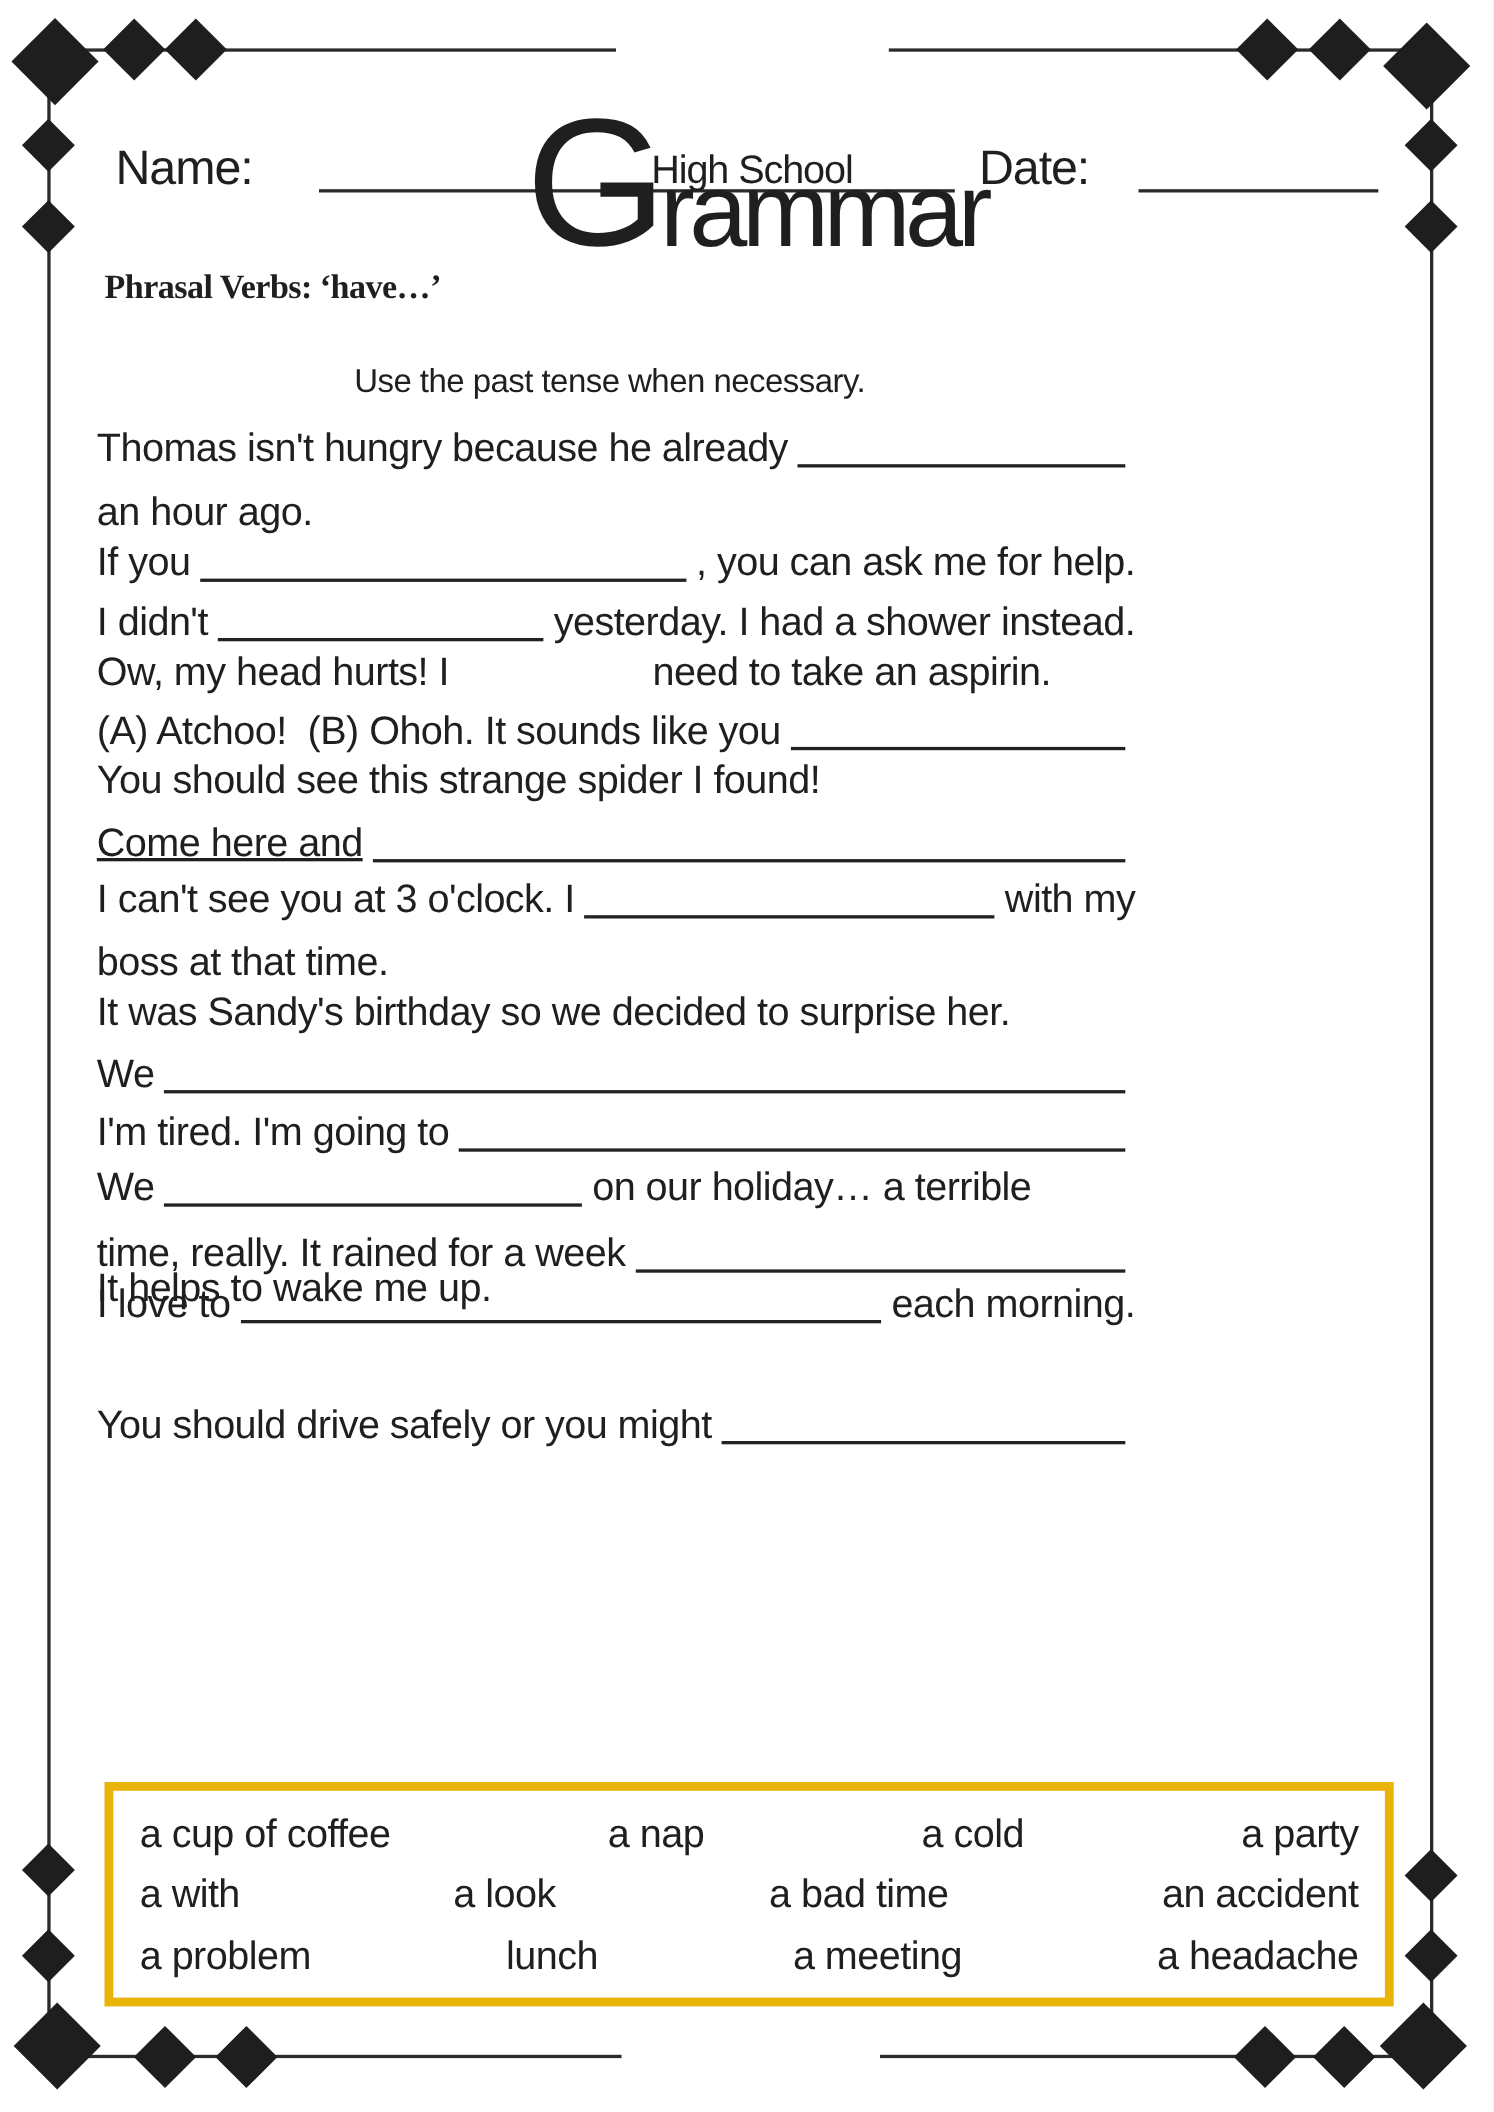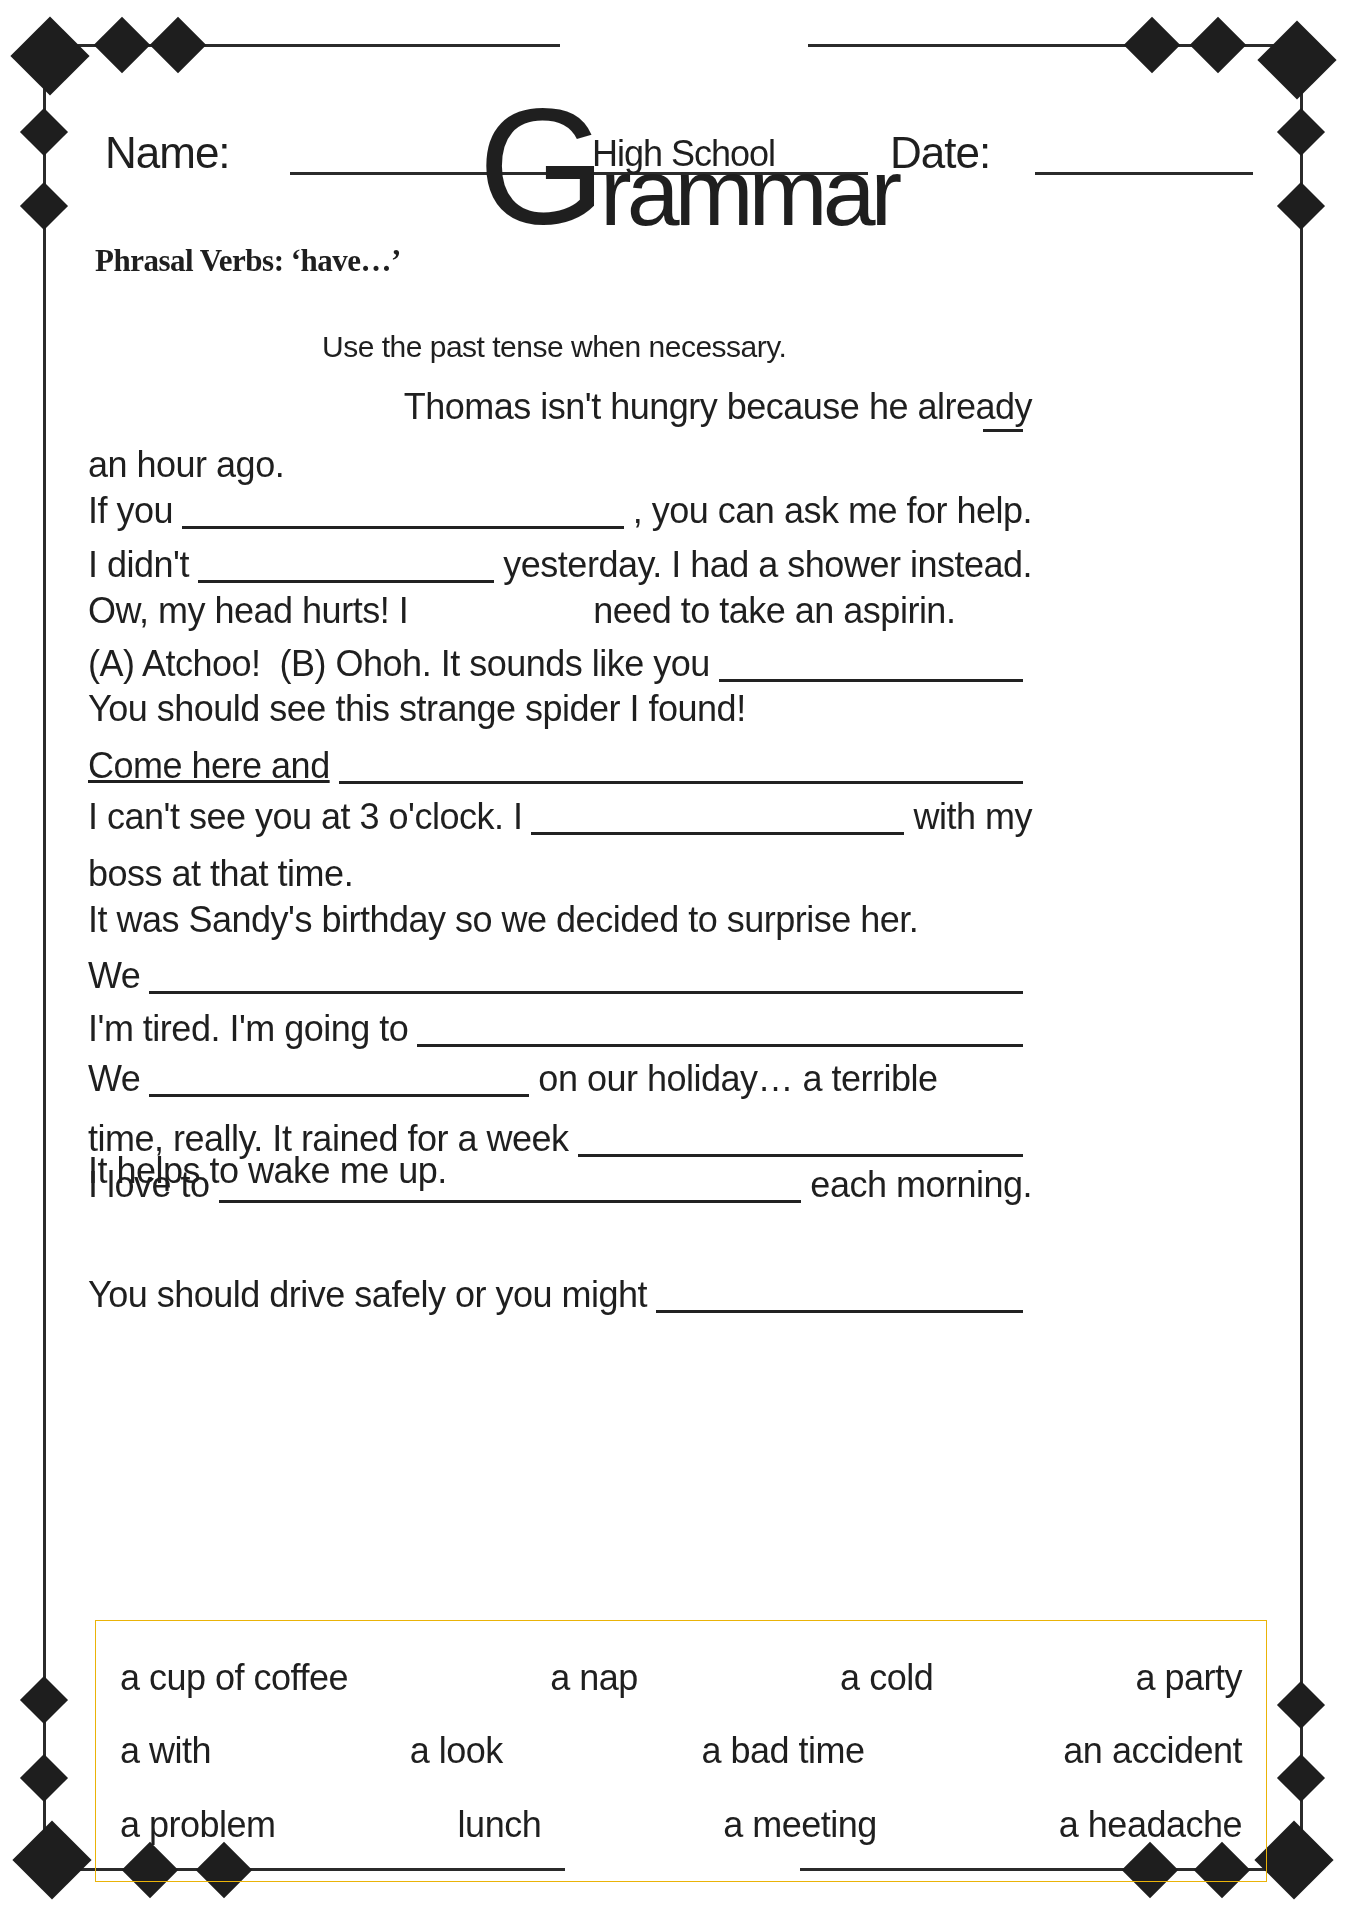--- a/index.html
+++ b/index.html
@@ -25,22 +25,22 @@
   
   .sline{
     position:absolute;left:88px;width:944px;display:flex;align-items:flex-end;
     font-size:36px;letter-spacing:-0.5px;line-height:1.25;white-space:nowrap;
   }
   .blank{border-bottom:3px solid #222;margin:0 9px 4px;min-width:40px;}
   .blank.fill{flex:1 1 auto;}
   .gapspace{display:inline-block;}
   
   .wordbox{
-    position:absolute;left:95px;top:1620px;width:1172px;height:262px;
-    border:1px solid #eab308;box-sizing:border-box;
+    position:absolute;left:95px;top:1620px;width:1172px;height:204px;
+    border:8px solid #eab308;box-sizing:border-box;
     display:flex;flex-direction:column;justify-content:space-evenly;
     padding:4px 24px;font-size:36px;letter-spacing:-0.5px;
   }
   .wrow{display:flex;justify-content:space-between;}
 </style>
 </head>
 <body>
 
 <div class="page">
 
@@ -79,21 +79,21 @@
   <div class="writeline" style="left:1035px;top:128px;width:218px;height:44px;"></div>
 
   <span class="title-g" style="left:478px;top:84px;">G</span>
   <span class="title-tag" style="left:592px;top:133px;">High School</span>
   <span class="title-part" style="left:600px;top:145px;">rammar</span>
 
   <div class="topic">Phrasal Verbs: ‘have…’</div>
   <div class="instr2">Use the past tense when necessary.</div>
 
   <div id="sentence-area">
-      <div class="sline" style="top: 384px; flex-direction: column;">
+      <div class="sline" style="top: 384px;">
         <span>Thomas isn't hungry because he already</span>
         <span class="blank fill"></span>
       </div>
       <div class="sline" style="top: 442px;">
         <span>an hour ago.</span>
       </div>
       <div class="sline" style="top: 488px;">
         <span>If you</span>
         <span class="blank fill"></span>
         <span>, you can ask me for help.</span>

